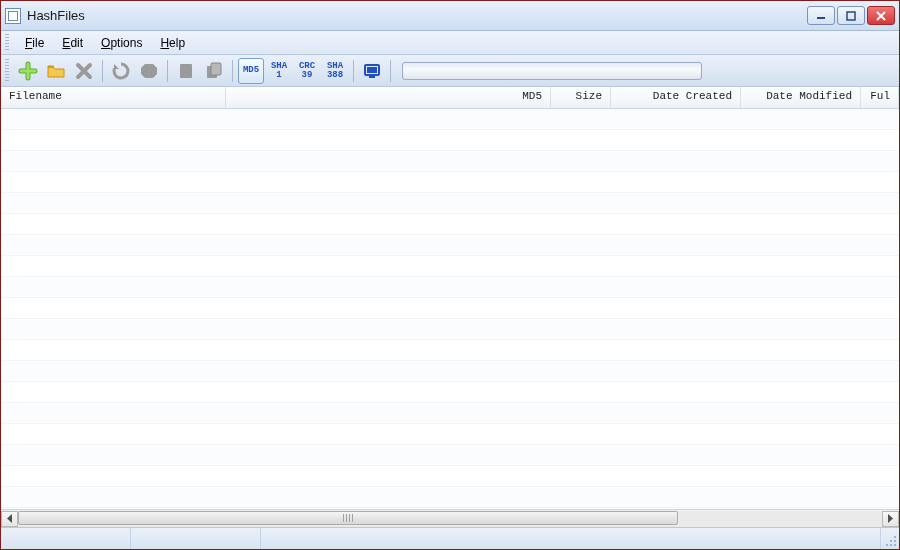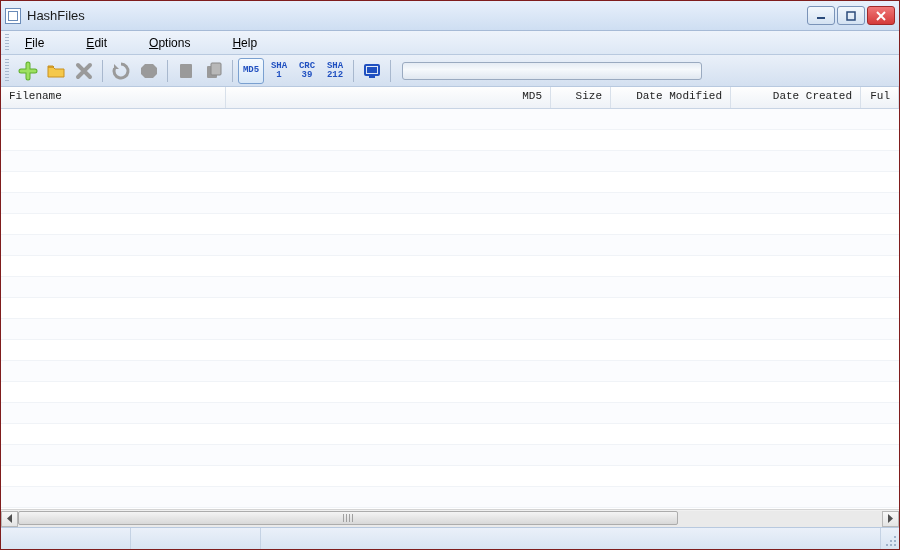--- a/index.html
+++ b/index.html
@@ -10,23 +10,23 @@
 .titlebar { height: 30px; background: linear-gradient(#e8f0fb, #cedef2); display: flex; align-items: center; padding: 0 4px; border-bottom: 1px solid #a6bad6; }
 .titlebar .app-icon { width: 16px; height: 16px; background: #fff; border: 1px solid #6a8bb8; margin-right: 6px; position: relative; }
 .titlebar .app-icon::after { content: ""; position: absolute; inset: 2px; border: 1px solid #6a8bb8; }
 .titlebar .title { flex: 1; color: #1a1a1a; font-size: 13px; }
 .winbtns { display: flex; gap: 2px; }
 .winbtn { width: 28px; height: 19px; border: 1px solid #7a93b8; border-radius: 3px; background: linear-gradient(#f2f7fd, #d4e2f2); display: flex; align-items: center; justify-content: center; cursor: pointer; }
 .winbtn.close { background: linear-gradient(#f07878, #d43a3a); border-color: #a02828; }
 .winbtn svg { display: block; }
 
 
-.menubar { height: 24px; background: linear-gradient(#eef3fb, #dde8f5); border-bottom: 1px solid #b8c9df; display: flex; align-items: center; padding: 0 6px; gap: 18px; position: relative; }
+.menubar { height: 24px; background: linear-gradient(#eef3fb, #dde8f5); border-bottom: 1px solid #b8c9df; display: flex; align-items: center; padding: 0 6px; gap: 2px; position: relative; }
 .menubar::before { content: ""; position: absolute; left: 4px; top: 3px; bottom: 3px; width: 4px; background: repeating-linear-gradient(#a8b8ce 0 1px, transparent 1px 3px); }
-.menubar .menu-item { padding: 3px 8px; cursor: pointer; border-radius: 2px; margin-left: 8px; }
+.menubar .menu-item { padding: 3px 8px; cursor: pointer; border-radius: 2px; }
 .menubar .menu-item:first-of-type { margin-left: 10px; }
 .menubar .menu-item .ul { text-decoration: underline; }
 
 
 .toolbar { height: 32px; background: linear-gradient(#eaf0f9, #d3e0f0); border-bottom: 1px solid #b8c9df; display: flex; align-items: center; padding: 0 4px; gap: 2px; position: relative; }
 .toolbar::before { content: ""; position: absolute; left: 4px; top: 4px; bottom: 4px; width: 4px; background: repeating-linear-gradient(#a8b8ce 0 1px, transparent 1px 3px); }
 .toolbar .grp-start { margin-left: 10px; }
 .tbtn { width: 26px; height: 26px; border: 1px solid transparent; border-radius: 3px; display: flex; align-items: center; justify-content: center; cursor: pointer; }
 .tbtn svg { display: block; }
 .sep { width: 1px; height: 22px; background: #a8b8ce; margin: 0 3px; }
@@ -150,40 +150,40 @@
     <div class="hashbtn">
       <span>SHA</span>
       <span>1</span>
     </div>
     <div class="hashbtn">
       <span>CRC</span>
       <span>39</span>
     </div>
     <div class="hashbtn">
       <span>SHA</span>
-      <span>212</span>
+      <span>388</span>
     </div>
     <div class="sep"></div>
     <div class="tbtn">
       <svg width="20" height="20">
           <rect x="3" y="4" width="14" height="10" rx="1" fill="none" stroke="#2050c0" stroke-width="2"></rect>
           <rect x="5" y="6" width="10" height="6" fill="#2050c0"></rect>
           <line x1="7" y1="16" x2="13" y2="16" stroke="#2050c0" stroke-width="2"></line>
         </svg>
     </div>
     <div class="sep"></div>
     <div class="progressbar"></div>
   </div>
 
   <div class="table-header">
     <div class="th filename">Filename</div>
     <div class="th md5">MD5</div>
     <div class="th size">Size</div>
+    <div class="th datec">Date Created</div>
     <div class="th datem">Date Modified</div>
-    <div class="th datec">Date Created</div>
     <div class="th full">Ful</div>
   </div>
 
   <div class="table-body">
     <div class="rows">
       <div class="row"></div>
       <div class="row"></div>
       <div class="row"></div>
       <div class="row"></div>
       <div class="row"></div>

